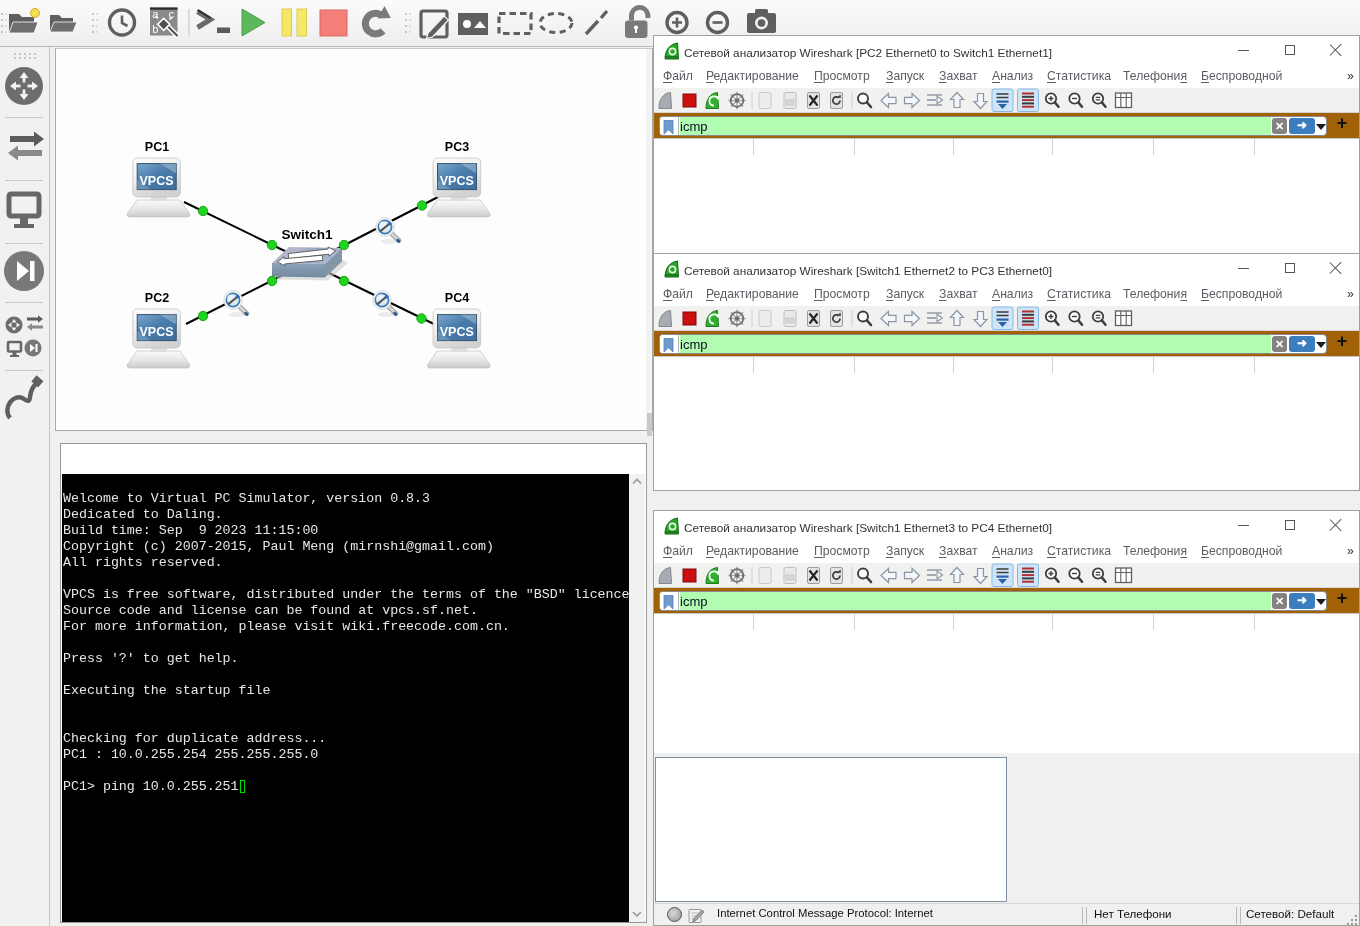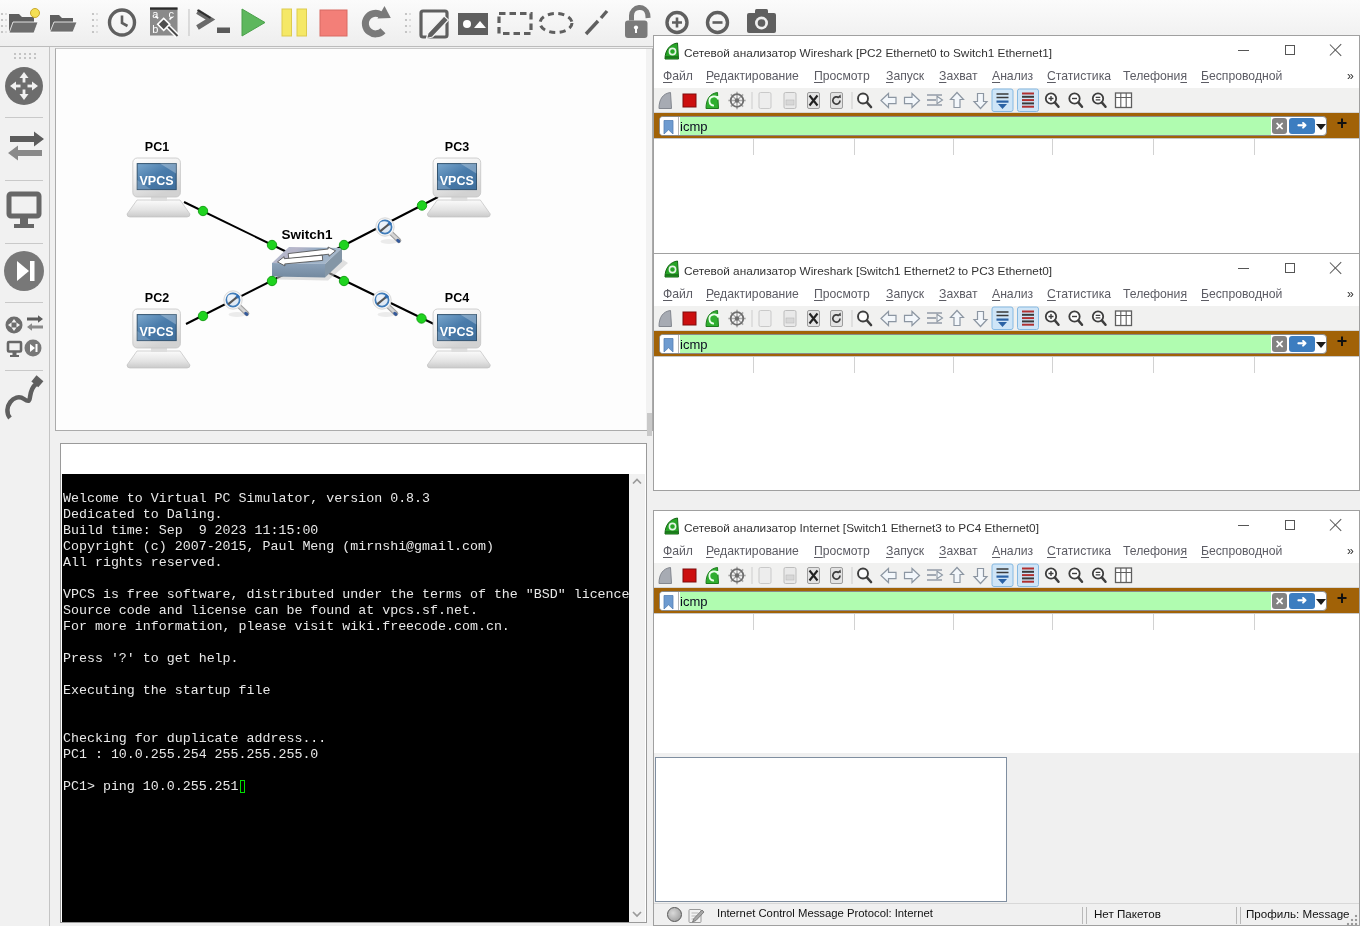--- a/index.html
+++ b/index.html
@@ -540,21 +540,21 @@
   </div>
 </div>
 
 <div class="abs ws" id="ws3" style="top:510px; height:416px;">
   <div class="titlebar">
     <svg width="20" height="20" style="position:absolute;left:8px;top:5px;" xmlns="http://www.w3.org/2000/svg">
         <path d="M3,18 C3,9 8,3 15.5,2 L16.5,18 Z" fill="#27a527" stroke="#156515" stroke-width="1"></path>
         <circle cx="10.5" cy="10.5" r="3.1" fill="none" stroke="#e6f5e6" stroke-width="1.6"></circle>
         <rect x="3.4" y="15.2" width="12.5" height="1.6" fill="#0f4d0f" opacity="0.6"></rect>
       </svg>
-    <div class="title">Сетевой анализатор Internet [Switch1 Ethernet3 to PC4 Ethernet0]</div>
+    <div class="title">Сетевой анализатор Wireshark [Switch1 Ethernet3 to PC4 Ethernet0]</div>
     <div class="winbtns" style="right:0;">
       <div class="wbtn">
           <div class="glyph-min" style="left:17px; top:14px;"></div>
         </div>
       <div class="wbtn">
           <div class="glyph-max" style="left:18px; top:9px;"></div>
         </div>
       <div class="wbtn">
           <div class="glyph-x" style="left:16px; top:7px;"></div>
         </div>
@@ -654,19 +654,19 @@
   <div id="statusbar" style="position:absolute; left:0; top:392px; width:707px; height:24px; background:#f0f0f0; border-top:1px solid #d8d8d8;">
     <div id="sbball"></div>
     <svg width="17" height="17" style="position:absolute;left:34px;top:3px;" xmlns="http://www.w3.org/2000/svg">
 <rect x="1" y="2.5" width="12" height="13" rx="1" fill="#f2f2f2" stroke="#9a9a9a"></rect>
 <path d="M3.5,6 h7 M3.5,9 h7 M3.5,12 h4" stroke="#b5b5b5" stroke-width="1"></path>
 <path d="M15.5,3 l-8,8.5 -1.5,3.5 3.5,-1.5 8,-8.5 z" fill="#a6a6a6" stroke="#6e6e6e" stroke-width="0.8" transform="translate(-1.5,0)"></path>
 </svg>
     <div style="position:absolute; left:63px; top:2.5px; font-size:11.3px; color:#111;">Internet Control Message Protocol: Internet</div>
     <div class="sbsep" style="left:428px;"></div>
       <div class="sbsep" style="left:432px;"></div>
-    <div style="position:absolute; left:440px; top:2.5px; font-size:11.6px; color:#111;">Нет Пакетов</div>
+    <div style="position:absolute; left:440px; top:2.5px; font-size:11.6px; color:#111;">Нет Телефони</div>
     <div class="sbsep" style="left:582px;"></div>
       <div class="sbsep" style="left:586px;"></div>
-    <div style="position:absolute; left:592px; top:2.5px; font-size:11.6px; color:#111;">Профиль: Message</div>
+    <div style="position:absolute; left:592px; top:2.5px; font-size:11.6px; color:#111;">Сетевой: Default</div>
     <div id="sbgrip"></div>
   </div>
 </div>
 
 </body></html>

